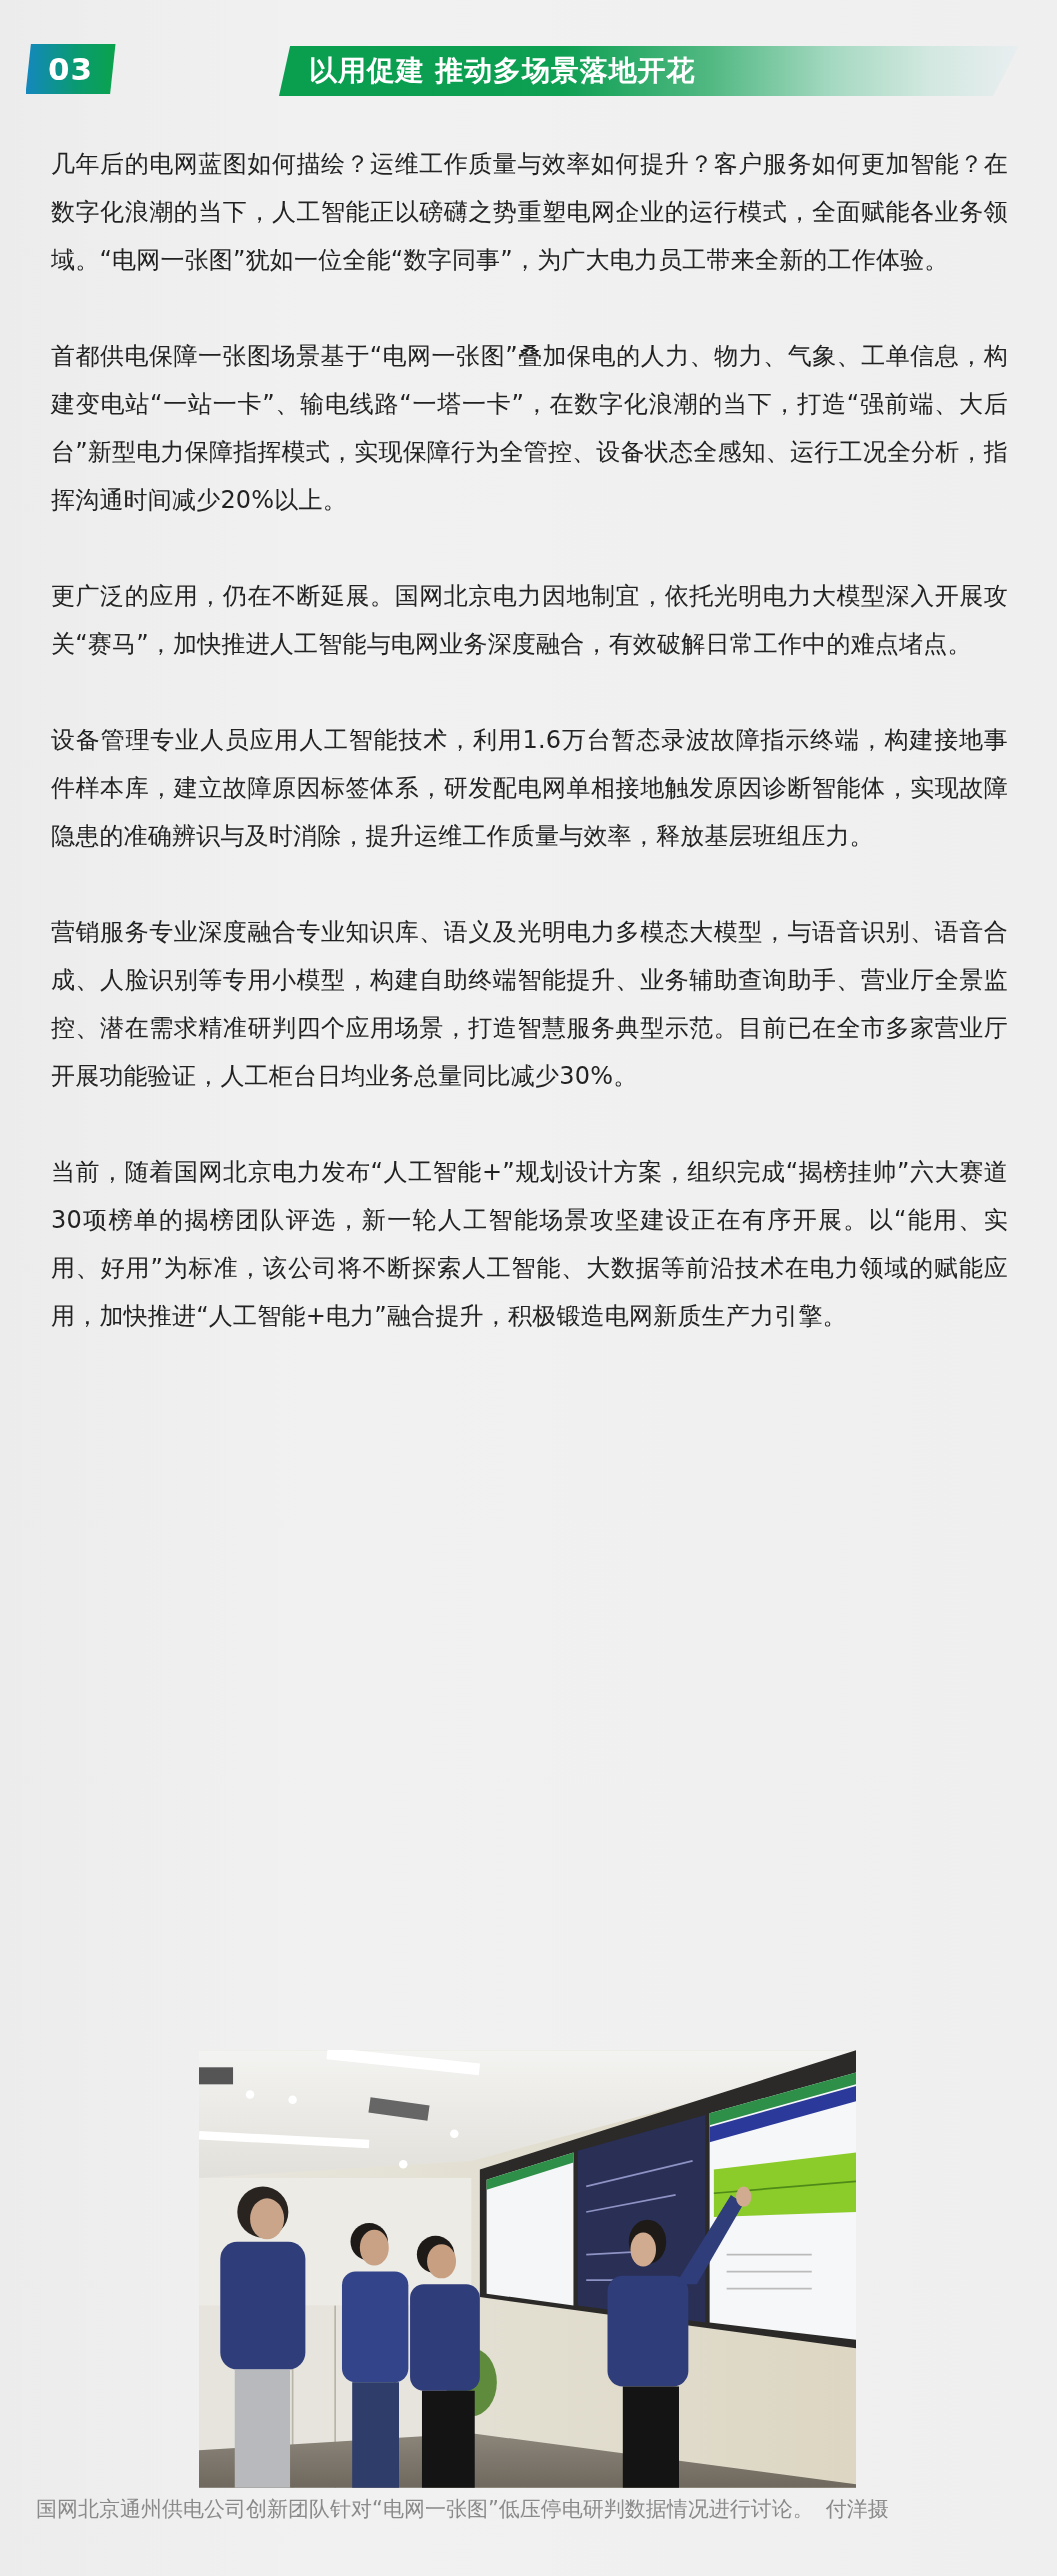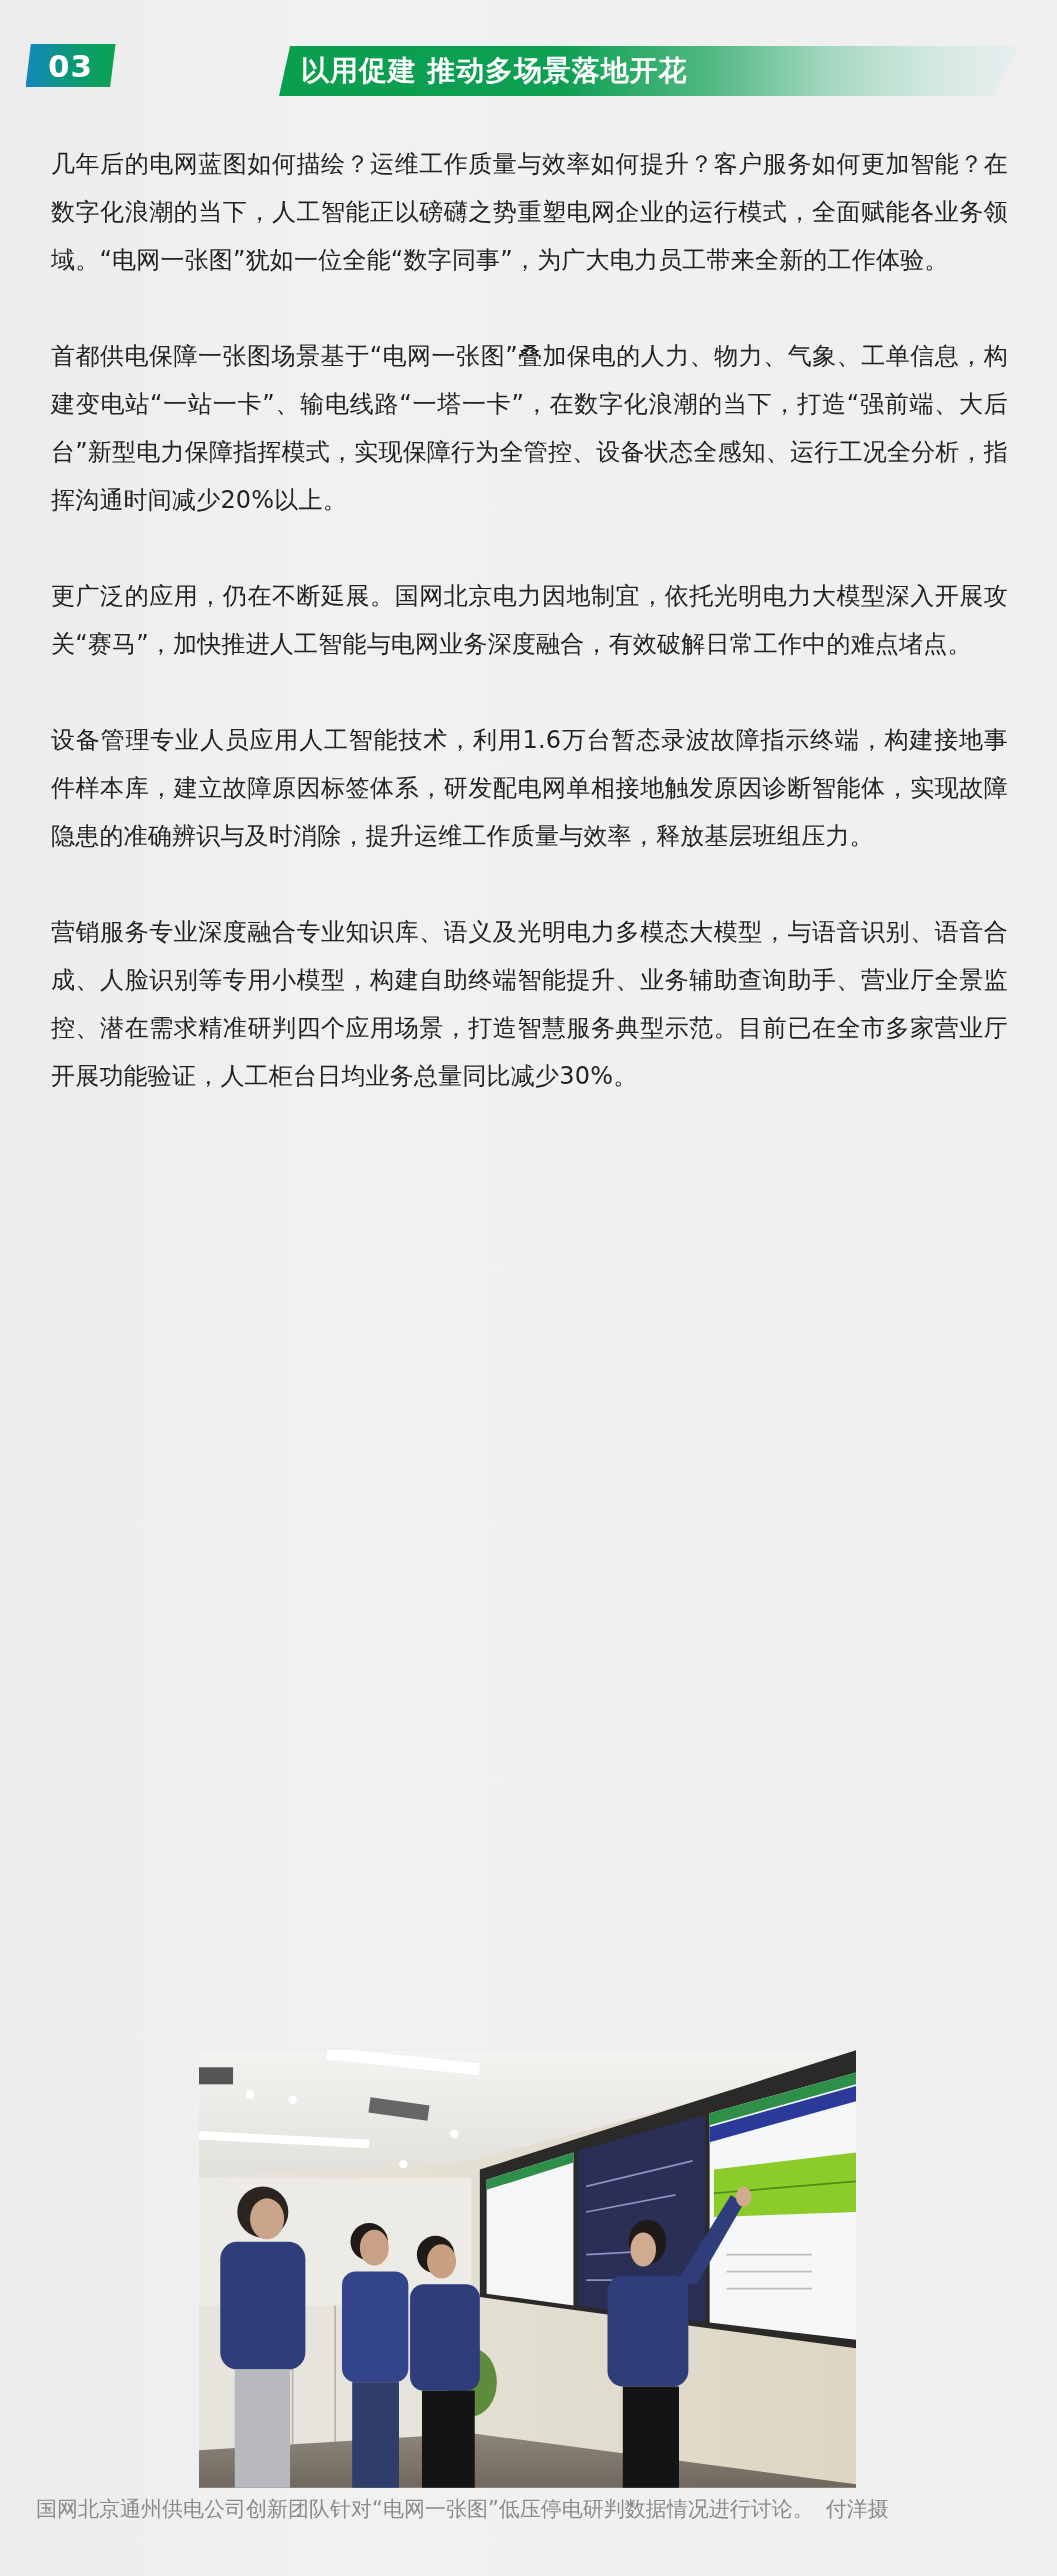--- a/index.html
+++ b/index.html
@@ -13,21 +13,21 @@
       overflow: hidden;
       background: linear-gradient(90deg, #ececec 0%, #f1f1f1 30%, #f0f0f0 70%, #efefef 100%);
       font-family: "DejaVu Sans", "Liberation Sans", sans-serif;
       color: #222;
     }
     .badge {
       position: absolute;
       left: 25.5px;
       top: 44px;
       width: 90px;
-      height: 43px;
+      height: 50px;
       background: linear-gradient(90deg, #1488bd 0%, #0a9a72 55%, #0aa34c 100%);
       clip-path: polygon(6% 0, 100% 0, 94% 100%, 0 100%);
       display: flex;
       align-items: center;
       justify-content: center;
     }
     .badge span {
       color: #ffffff;
       font-family: "DejaVu Sans", sans-serif;
       font-weight: bold;
@@ -39,21 +39,21 @@
       left: 279px;
       top: 46px;
       width: 740px;
       height: 50px;
       background: linear-gradient(90deg, #0a9e4f 0%, #0d9f52 38%, #50b881 58%, #a6d9c2 75%, #d2e8e0 88%, #e9eef0 100%);
       clip-path: polygon(1.5% 0, 100% 0, 96.5% 100%, 0 100%);
       display: flex;
       align-items: center;
     }
     .title-banner span {
-      margin-left: 22px;
+      margin-left: 30px;
       color: #ffffff;
       font-family: "DejaVu Sans", sans-serif;
       font-weight: bold;
       font-size: 28px;
       letter-spacing: 0.9px;
       white-space: nowrap;
     }
     .article {
       position: absolute;
       left: 51px;
@@ -100,20 +100,21 @@
 <div class="title-banner">
   <span>以用促建 推动多场景落地开花</span>
 </div>
 
 <div class="article">
   <p>几年后的电网蓝图如何描绘？运维工作质量与效率如何提升？客户服务如何更加智能？在数字化浪潮的当下，人工智能正以磅礴之势重塑电网企业的运行模式，全面赋能各业务领域。“电网一张图”犹如一位全能“数字同事”，为广大电力员工带来全新的工作体验。</p>
   <p>首都供电保障一张图场景基于“电网一张图”叠加保电的人力、物力、气象、工单信息，构建变电站“一站一卡”、输电线路“一塔一卡”，在数字化浪潮的当下，打造“强前端、大后台”新型电力保障指挥模式，实现保障行为全管控、设备状态全感知、运行工况全分析，指挥沟通时间减少20%以上。</p>
   <p>更广泛的应用，仍在不断延展。国网北京电力因地制宜，依托光明电力大模型深入开展攻关“赛马”，加快推进人工智能与电网业务深度融合，有效破解日常工作中的难点堵点。</p>
   <p>设备管理专业人员应用人工智能技术，利用1.6万台暂态录波故障指示终端，构建接地事件样本库，建立故障原因标签体系，研发配电网单相接地触发原因诊断智能体，实现故障隐患的准确辨识与及时消除，提升运维工作质量与效率，释放基层班组压力。</p>
   <p>营销服务专业深度融合专业知识库、语义及光明电力多模态大模型，与语音识别、语音合成、人脸识别等专用小模型，构建自助终端智能提升、业务辅助查询助手、营业厅全景监控、潜在需求精准研判四个应用场景，打造智慧服务典型示范。目前已在全市多家营业厅开展功能验证，人工柜台日均业务总量同比减少30%。</p>
+  <p>当前，随着国网北京电力发布“人工智能+”规划设计方案，组织完成“揭榜挂帅”六大赛道30项榜单的揭榜团队评选，新一轮人工智能场景攻坚建设正在有序开展。以“能用、实用、好用”为标准，该公司将不断探索人工智能、大数据等前沿技术在电力领域的赋能应用，加快推进“人工智能+电力”融合提升，积极锻造电网新质生产力引擎。</p>
 </div>
 
 <div class="photo" title="工作人员在大屏前讨论“电网一张图”数据">
   <svg width="657" height="438" viewBox="0 0 772 514" xmlns="http://www.w3.org/2000/svg">
     <defs>
       <linearGradient id="wall" x1="0" y1="0" x2="1" y2="0">
         <stop offset="0" stop-color="#e8e6de"></stop>
         <stop offset="1" stop-color="#dcd6c2"></stop>
       </linearGradient>
       <linearGradient id="ceiling" x1="0" y1="0" x2="0" y2="1">

